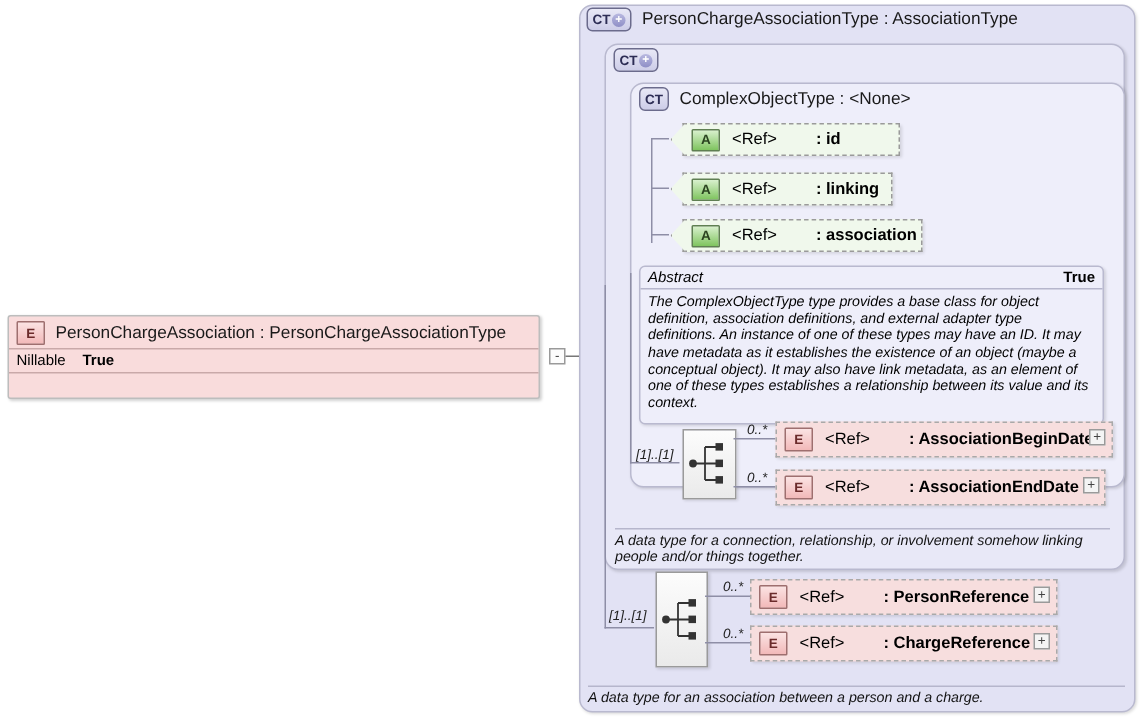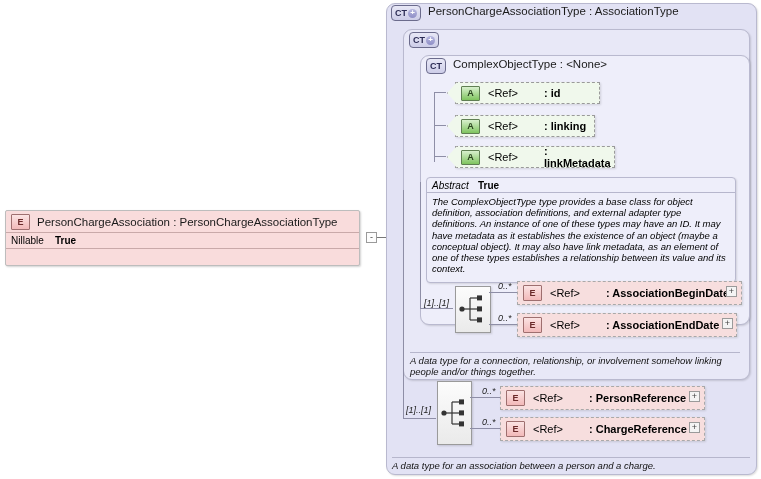--- a/index.html
+++ b/index.html
@@ -77,21 +77,21 @@
   
   .panel{
     border:1px solid #b9b9cf;
     border-radius:9px;
     box-shadow:1px 1px 2px rgba(0,0,0,.14);
   }
   .panel.p1{background:#e2e2f4;}
   .panel.p2{background:#e8e8f7;}
   .panel.p3{background:#eeeefa;}
   .panel-title{
-    position:absolute;display:flex;align-items:flex-start;gap:7px;
+    position:absolute;display:flex;align-items:center;gap:7px;
     white-space:nowrap;font-size:11.5px;color:#1a1a1a;
   }
   .panel-foot{
     position:absolute;font-style:italic;font-size:9.5px;line-height:11px;
     color:#111;border-top:1px solid #b6b6cc;padding-top:2px;
   }
 
   
   .attrow{
     position:absolute;height:20px;
@@ -140,20 +140,21 @@
 
   
   .absblock{
     position:absolute;background:#eeeefa;
     border:1px solid #b9b9cf;border-radius:4px;
     box-shadow:1px 1px 2px rgba(0,0,0,.12);
   }
   .absblock .arow{
     display:flex;align-items:center;height:14px;padding:0 5px;
     border-bottom:1px solid #b6b6cc;
+    justify-content:space-between;
   }
   .absblock .an{font-style:italic;font-size:10px;width:46px;}
   .absblock .av{font-size:10px;font-weight:bold;}
   .absblock .atext{
     padding:3px 6px 4px 5px;font-style:italic;font-size:9.5px;line-height:11.2px;
   }
 
   
   .seqbox{
     position:absolute;
@@ -240,21 +241,21 @@
       <span class="ref">&lt;Ref&gt;</span>
       <span class="nm">: linking</span>
     </span>
   </div>
 
   <div class="attrow" style="left:455px;top:146px;width:158px;">
     <span class="ptr"></span>
     <span class="inner">
       <span class="badge-a">A</span>
       <span class="ref">&lt;Ref&gt;</span>
-      <span class="nm">: linkMetadata</span>
+      <span class="nm">: association</span>
     </span>
   </div>
 
   <div class="absblock" style="left:426px;top:177px;width:308px;height:104px;">
     <div class="arow">
       <span class="an">Abstract</span>
       <span class="av">True</span>
     </div>
     <div class="atext">The ComplexObjectType type provides a base class for object definition, association definitions, and external adapter type definitions. An instance of one of these types may have an ID. It may have metadata as it establishes the existence of an object (maybe a conceptual object). It may also have link metadata, as an element of one of these types establishes a relationship between its value and its context.</div>
   </div>

